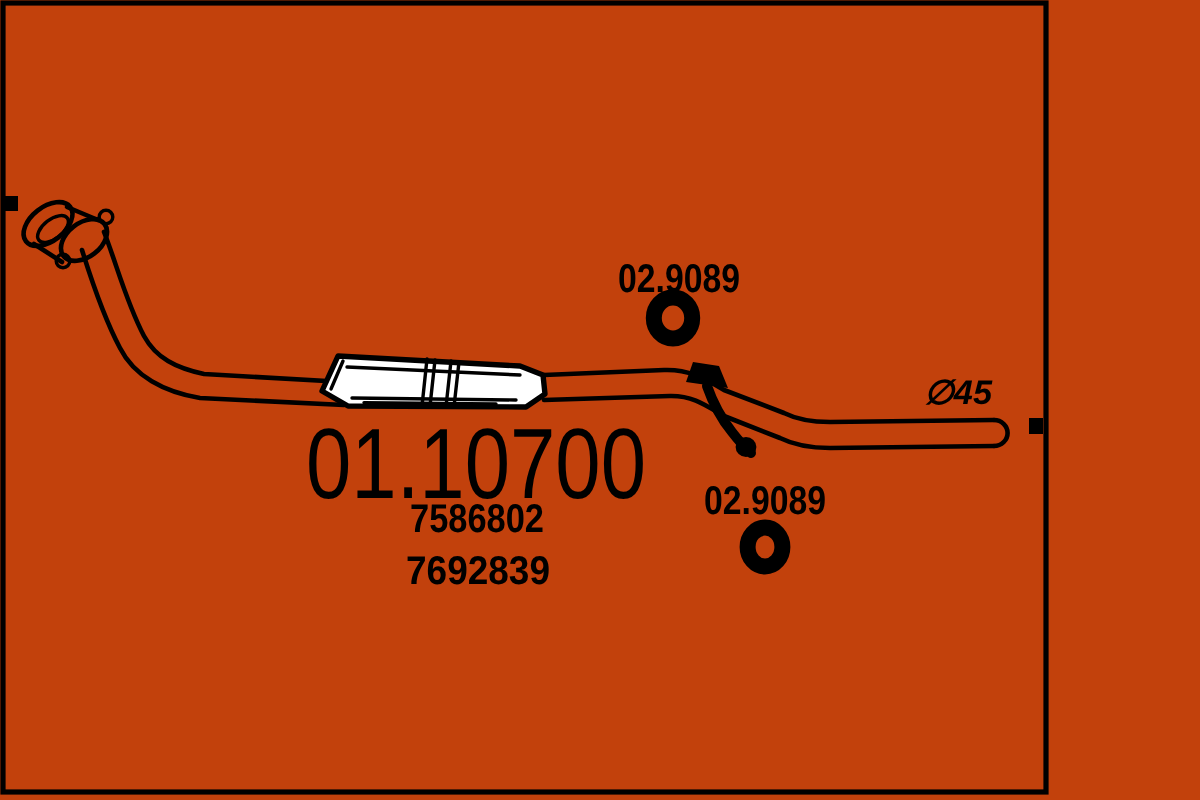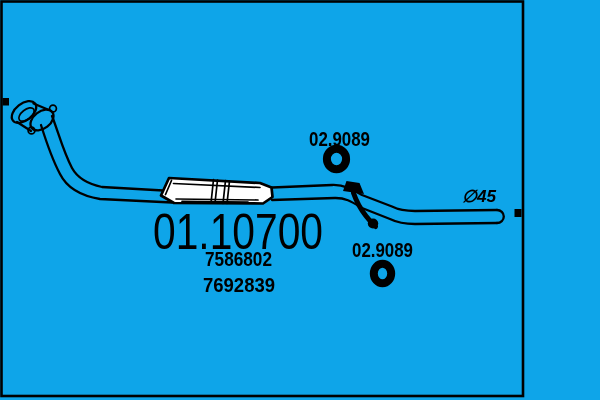--- a/index.html
+++ b/index.html
@@ -8,21 +8,21 @@
     background: #ffffff;
     width: 600px;
     height: 400px;
     overflow: hidden;
     font-family: "Liberation Sans", sans-serif;
   }
   .stage {
     position: relative;
     width: 600px;
     height: 400px;
-    background: #0ea5e9;
+    background: #c2410c;
   }
   svg { display: block; }
   .outline {
     fill: none;
     stroke: #000000;
     stroke-width: 2.3;
     stroke-linecap: round;
     stroke-linejoin: round;
   }
   .outline-thick {

